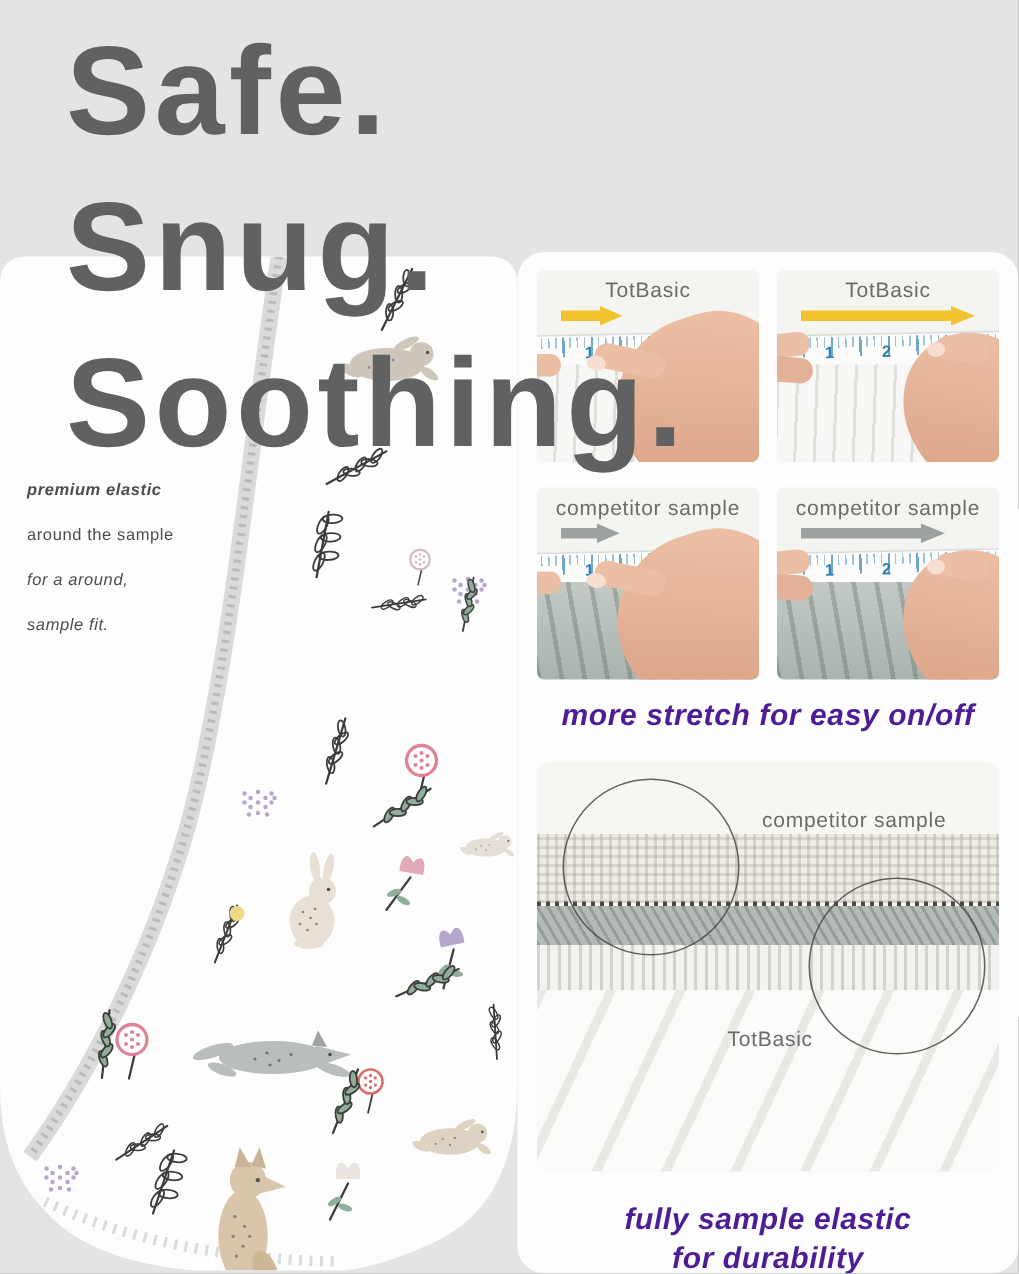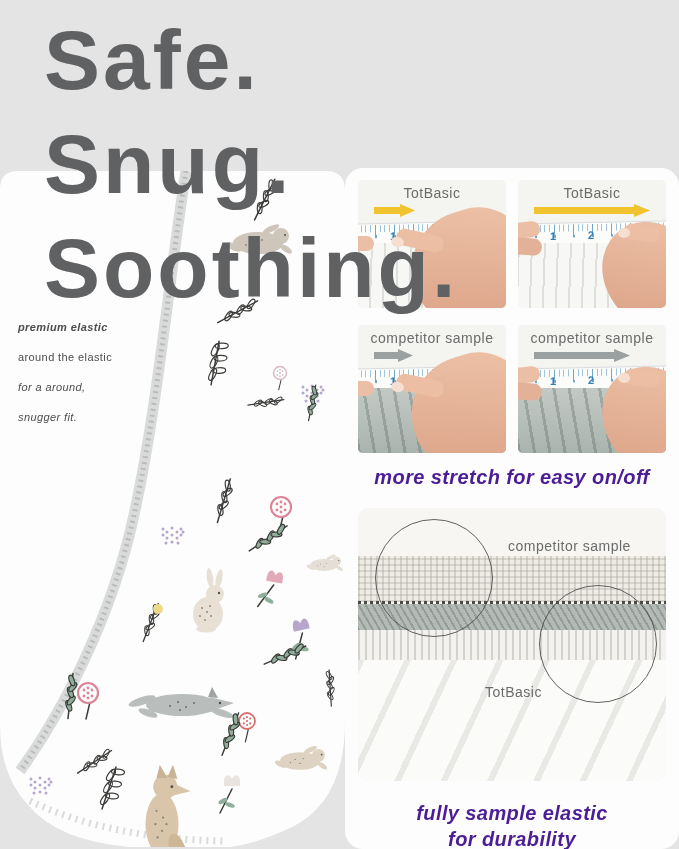--- a/index.html
+++ b/index.html
@@ -93,23 +93,23 @@
 <div id="canvas">
 
   <div class="headline">
     <div>Safe.</div>
     <div>Snug.</div>
     <div>Soothing.</div>
   </div>
 
   <div class="copy">
     <div class="em">premium elastic</div>
-    <div>around the elastic</div>
+    <div>around the sample</div>
     <div class="it">for a around,</div>
-    <div class="it">snugger fit.</div>
+    <div class="it">sample fit.</div>
   </div>
 
   <div class="sheet-photo">
     <svg width="345" height="684" viewBox="0 0 345 684">
       <defs>
         <clipPath id="sheetClip">
             <path d="M0,24 Q0,6 18,6 L326,6 Q345,6 345,26 L345,556 Q345,636 292,662 Q256,679 230,682 L130,682 Q58,676 28,640 Q0,610 0,560 Z"></path>
           </clipPath>
         <g id="sprig">
           <path class="stem" d="M2,18 L32,-16"></path>

